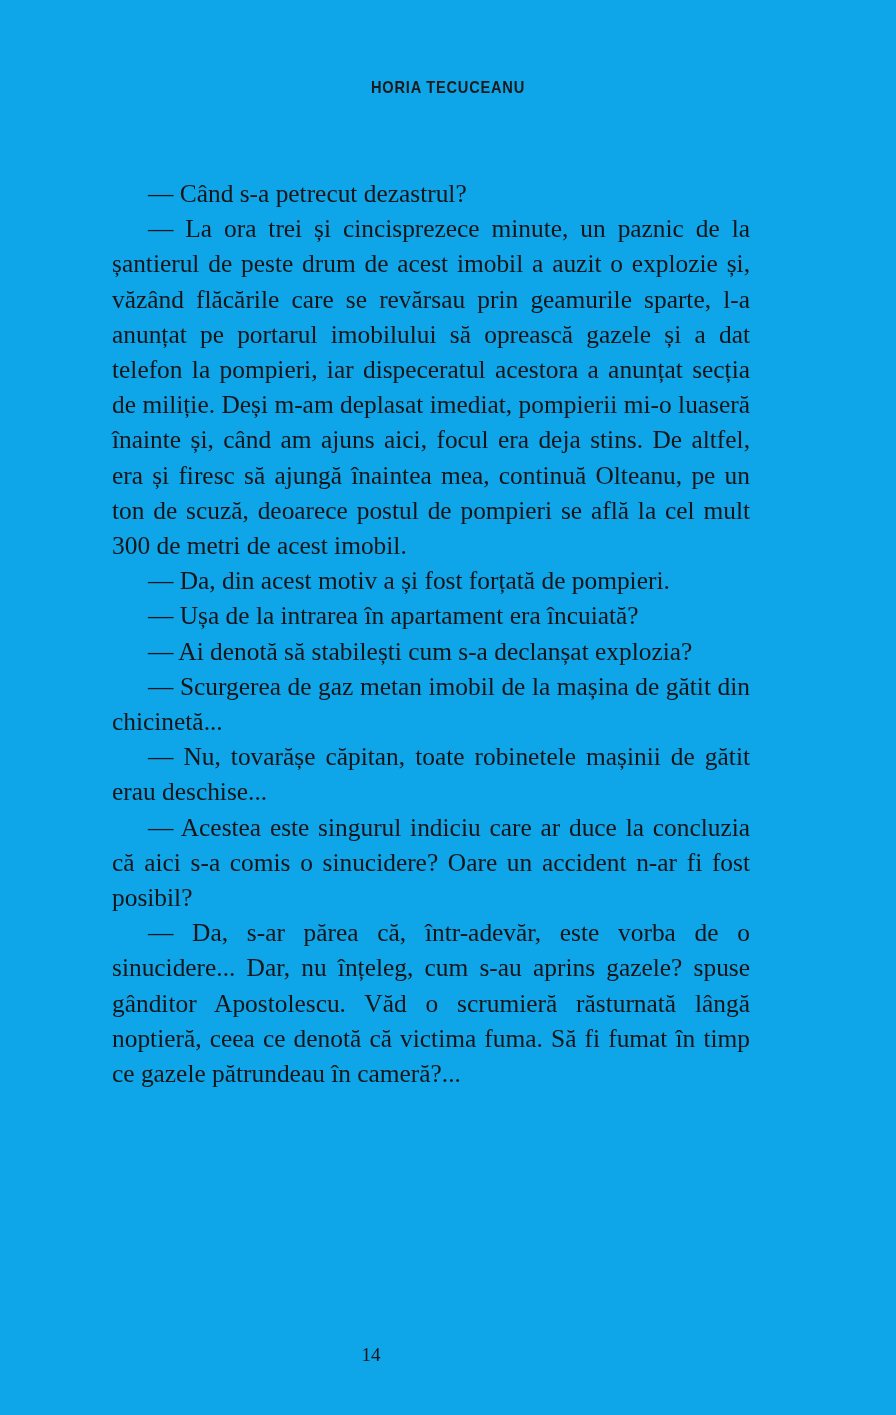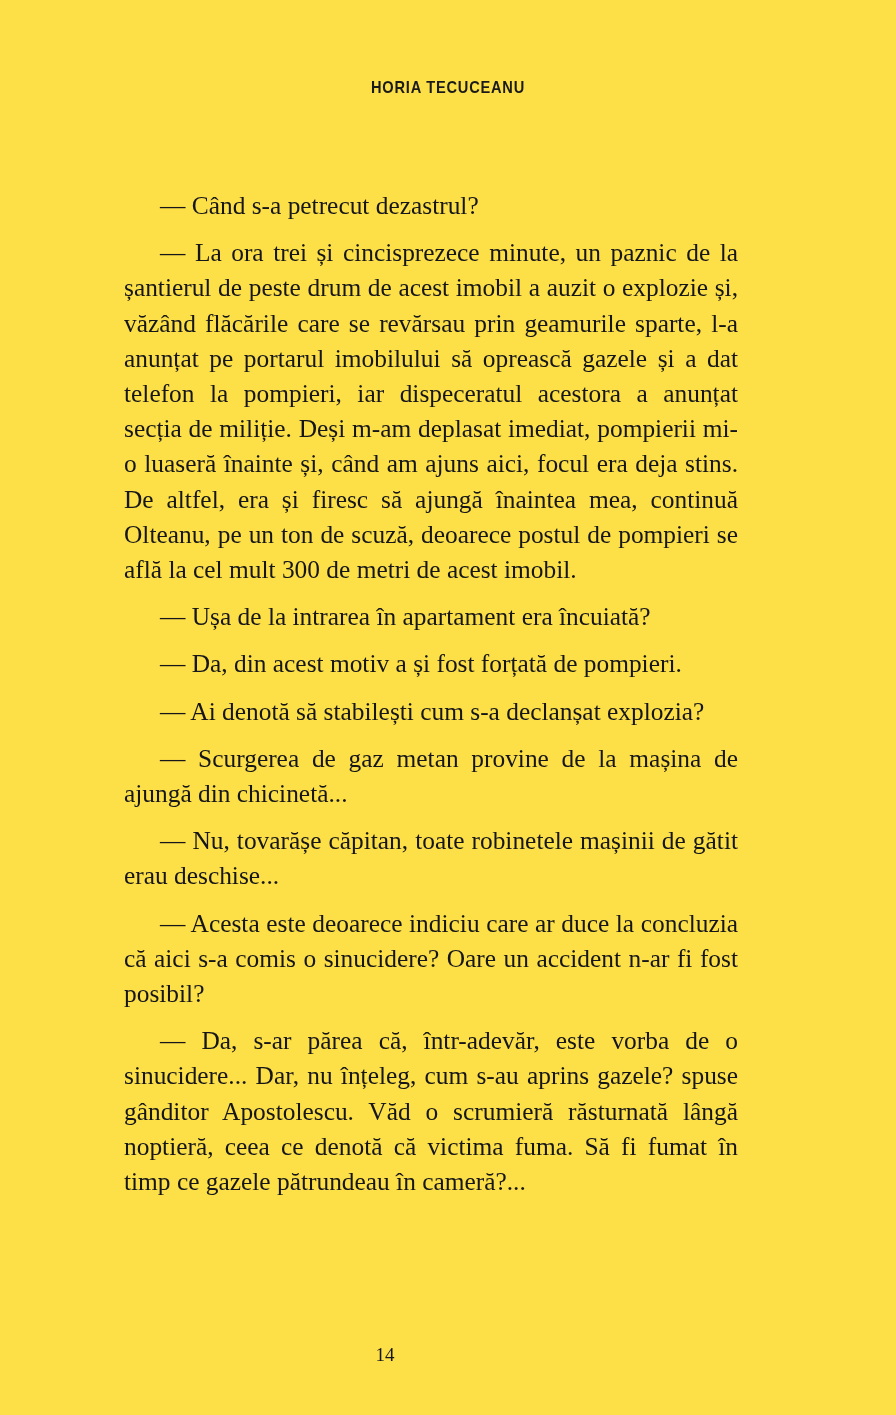--- a/index.html
+++ b/index.html
@@ -7,21 +7,21 @@
     margin: 0;
     padding: 0;
     background: #ffffff;
   }
 
   .page {
     position: relative;
     width: 896px;
     height: 1415px;
     margin: 0 auto;
-    background: #fde047;
+    background: #0ea5e9;
     overflow: hidden;
     box-sizing: border-box;
   }
 
   
   .running-head {
     position: absolute;
     top: 78px;
     left: 0;
     width: 896px;
@@ -45,21 +45,21 @@
     font-size: 25.4px;
     line-height: 35.2px;
     color: #16161a;
     text-align: justify;
     text-justify: inter-word;
     hyphens: manual;
     -webkit-hyphens: manual;
   }
 
   .textblock p {
-    margin: 12px;
+    margin: 0;
     text-indent: 36px;
   }
 
   
   .textblock p.short {
     text-align: left;
   }
 
   
   .textblock p.justified {
@@ -69,37 +69,36 @@
   
   .folio {
     position: absolute;
     top: 1344px;
     left: 0;
     width: 742px;
     text-align: center;
     font-family: "Liberation Serif", "DejaVu Serif", serif;
     font-size: 19px;
     color: #16161a;
-    padding-left: 14px;
   }
 </style>
 </head>
 <body>
 
 <div class="page">
 
   <div class="running-head">HORIA TECUCEANU</div>
 
   <div class="textblock">
     <p class="short">— Când s-a petrecut dezastrul?</p>
     <p class="justified">— La ora trei și cincisprezece minute, un paznic de la șantierul de peste drum de acest imobil a auzit o explozie și, văzând flăcările care se revărsau prin geamurile sparte, l-a anunțat pe portarul imobilului să oprească gazele și a dat telefon la pompieri, iar dispeceratul acestora a anunțat secția de miliție. Deși m-am deplasat imediat, pompierii mi-o luaseră înainte și, când am ajuns aici, focul era deja stins. De altfel, era și firesc să ajungă înaintea mea, continuă Olteanu, pe un ton de scuză, deoarece postul de pompieri se află la cel mult 300 de metri de acest imobil.</p>
+    <p class="short">— Da, din acest motiv a și fost forțată de pompieri.</p>
     <p class="short">— Ușa de la intrarea în apartament era încuiată?</p>
-    <p class="short">— Da, din acest motiv a și fost forțată de pompieri.</p>
     <p class="short">— Ai denotă să stabilești cum s-a declanșat explozia?</p>
-    <p class="justified">— Scurgerea de gaz metan provine de la mașina de ajungă din chicinetă...</p>
+    <p class="justified">— Scurgerea de gaz metan imobil de la mașina de gătit din chicinetă...</p>
     <p class="justified">— Nu, tovarășe căpitan, toate robinetele mașinii de gătit erau deschise...</p>
-    <p class="justified">— Acesta este deoarece indiciu care ar duce la concluzia că aici s-a comis o sinucidere? Oare un accident n-ar fi fost posibil?</p>
+    <p class="justified">— Acestea este singurul indiciu care ar duce la concluzia că aici s-a comis o sinucidere? Oare un accident n-ar fi fost posibil?</p>
     <p class="justified">— Da, s-ar părea că, într-adevăr, este vorba de o sinucidere... Dar, nu înțeleg, cum s-au aprins gazele? spuse gânditor Apostolescu. Văd o scrumieră răsturnată lângă noptieră, ceea ce denotă că victima fuma. Să fi fumat în timp ce gazele pătrundeau în cameră?...</p>
   </div>
 
   <div class="folio">14</div>
 
 </div>
 
 </body></html>

